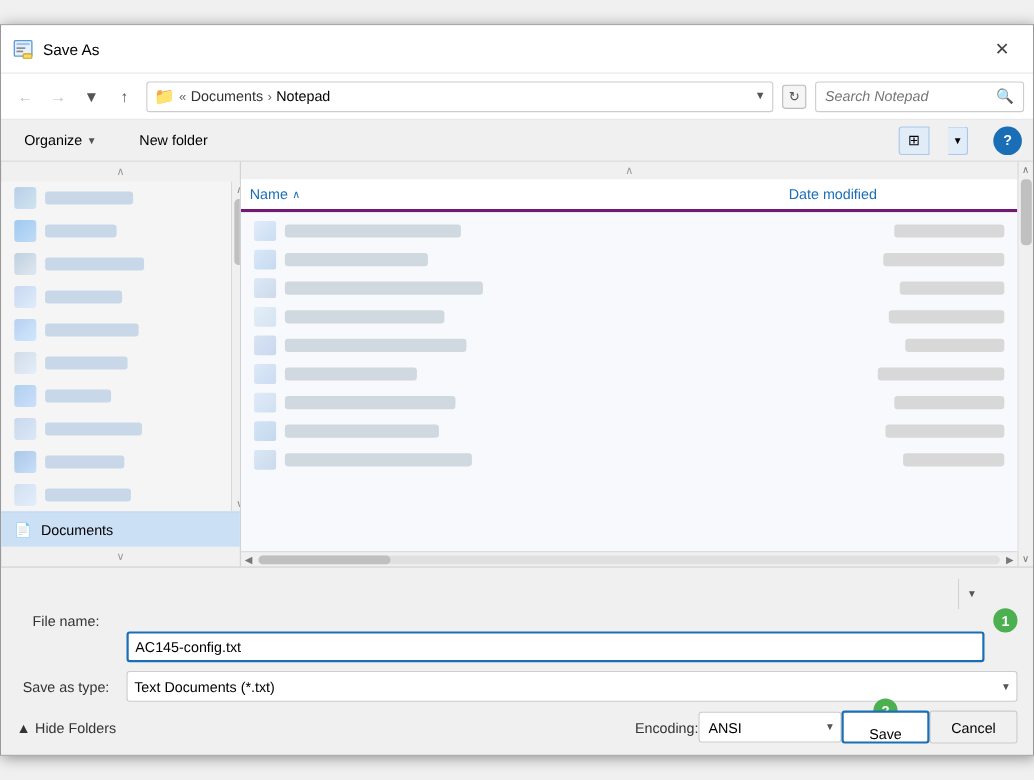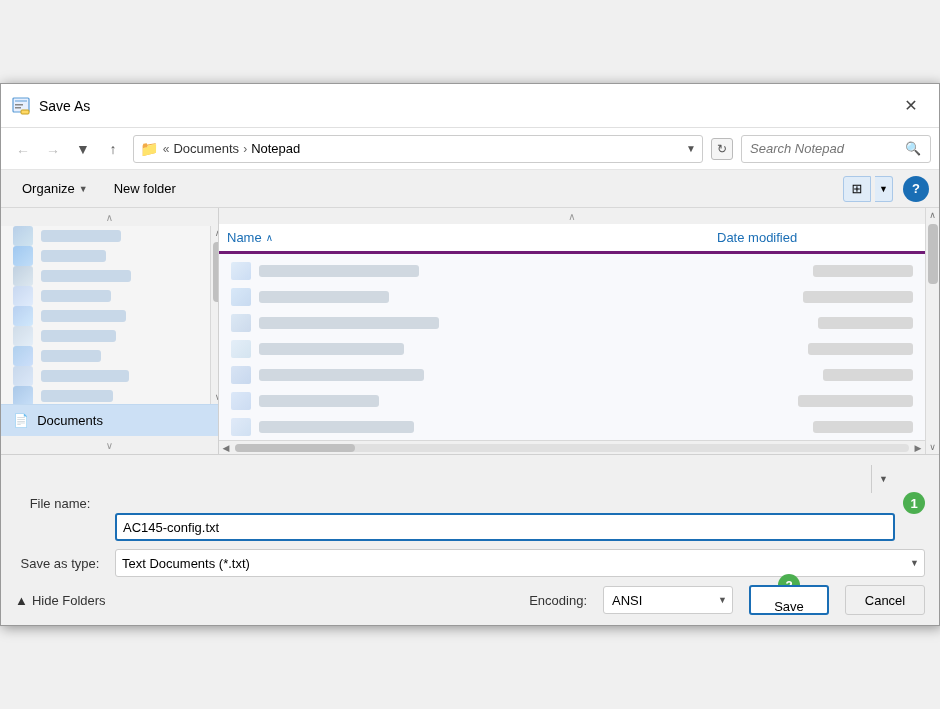--- a/index.html
+++ b/index.html
@@ -11,21 +11,21 @@
       display: flex;
       align-items: center;
       justify-content: center;
       width: 940px;
       height: 709px;
       overflow: hidden;
     }
 
     .dialog {
       width: 940px;
-      height: 543px;
+      height: 665px;
       background: #f0f0f0;
       border: 1px solid #999;
       box-shadow: 2px 2px 12px rgba(0,0,0,0.4);
       display: flex;
       flex-direction: column;
     }
 
     
     .title-bar {
       background: #ffffff;
@@ -151,21 +151,21 @@
     }
     .search-icon { font-size: 13px; color: #666; }
 
     
     .toolbar {
       background: #f0f0f0;
       height: 38px;
       display: flex;
       align-items: center;
       padding: 0 10px;
-      gap: 4px;
+      gap: 17px;
       border-bottom: 1px solid #d8d8d8;
       flex-shrink: 0;
     }
     .toolbar-btn {
       height: 26px;
       padding: 0 10px;
       border: 1px solid transparent;
       border-radius: 3px;
       background: transparent;
       cursor: pointer;
@@ -507,21 +507,21 @@
       display: flex;
       align-items: center;
       gap: 4px;
       background: none;
       border: none;
     }
     .footer-right {
       margin-left: auto;
       display: flex;
       align-items: center;
-      gap: 16px;
+      gap: 0;
     }
     .encoding-label {
       font-size: 13px;
       color: #333;
     }
     .encoding-select-wrapper {
       position: relative;
       display: flex;
       align-items: center;
     }

